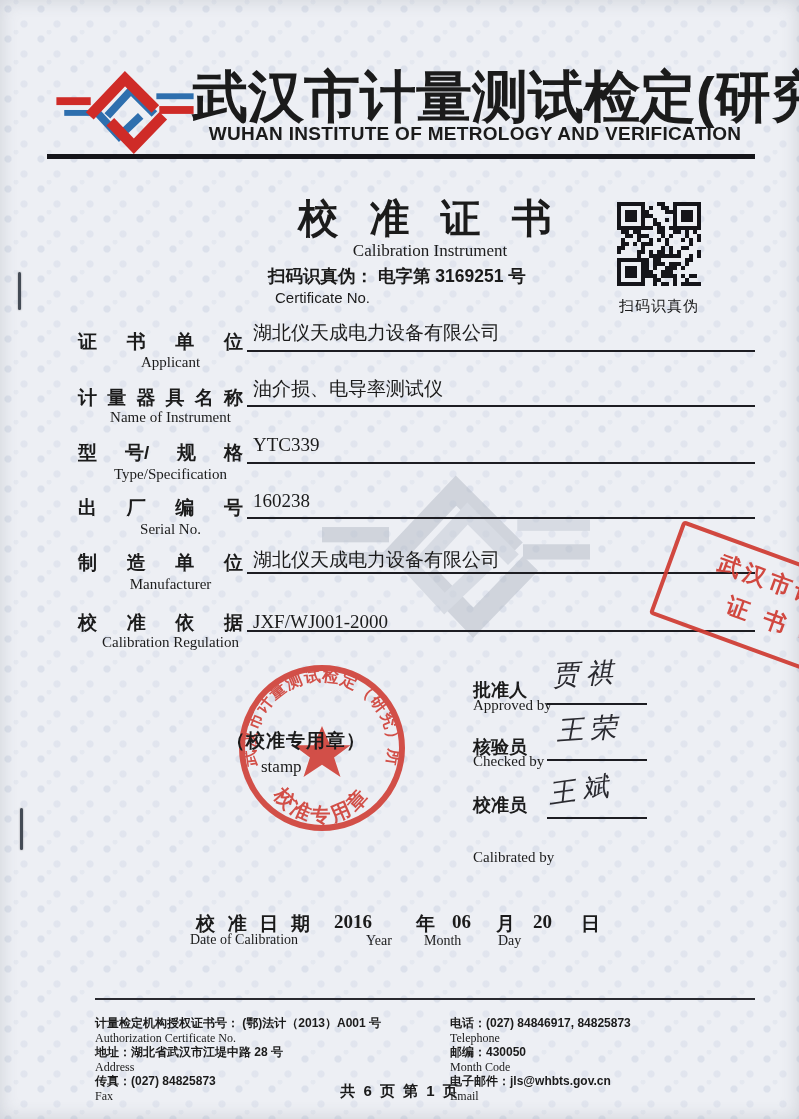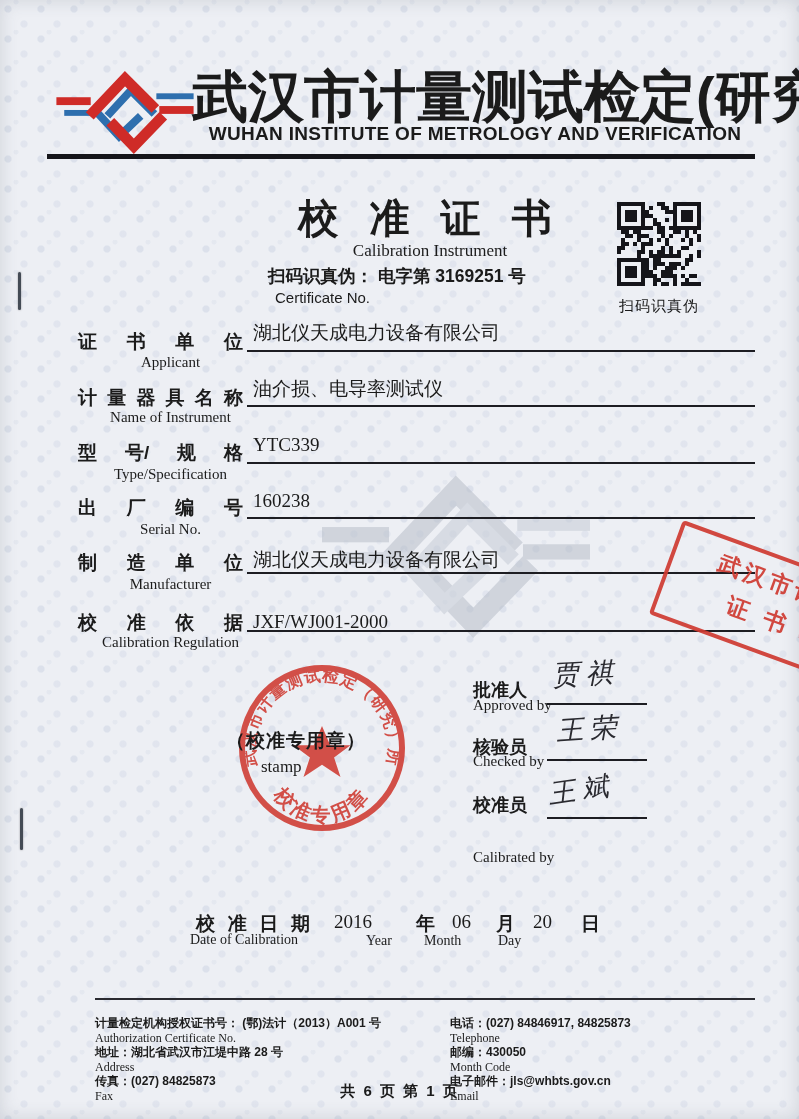--- a/index.html
+++ b/index.html
@@ -58,21 +58,21 @@
     left:683px;top:520px;width:250px;height:92px;z-index:2;
     border:4px solid var(--red);border-radius:4px;
     transform:rotate(20deg);transform-origin:top left;
     color:var(--red);text-align:center;opacity:.92;
   }
   .seam .l1{margin-top:8px;font-size:23px;font-weight:700;letter-spacing:4px;white-space:nowrap;}
   .seam .l2{margin-top:6px;font-size:23px;font-weight:700;letter-spacing:16px;white-space:nowrap;}
   
   .d-cn{left:196px;top:911px;width:114px;display:flex;justify-content:space-between;font-size:19px;font-weight:700;}
   .d-en{font-family:var(--serif);font-size:14px;}
-  .d-it{font-family:var(--serif);font-size:19px;}
+  .d-it{font-family:var(--serif);font-size:19px;font-weight:bold;}
   .d-u{font-size:19px;font-weight:700;}
   
   .frule{left:95px;top:998px;width:660px;height:2px;background:#2a2a30;}
   .fcol{top:1016px;font-size:12px;line-height:14.6px;}
   .fcol .cn{font-weight:700;display:block;white-space:nowrap;}
   .fcol .en{font-family:var(--serif);font-weight:400;display:block;}
   .pageinfo{left:300px;top:1082px;width:200px;text-align:center;font-size:15px;font-weight:700;letter-spacing:2px;white-space:nowrap;}
 </style>
 </head>
 <body>

